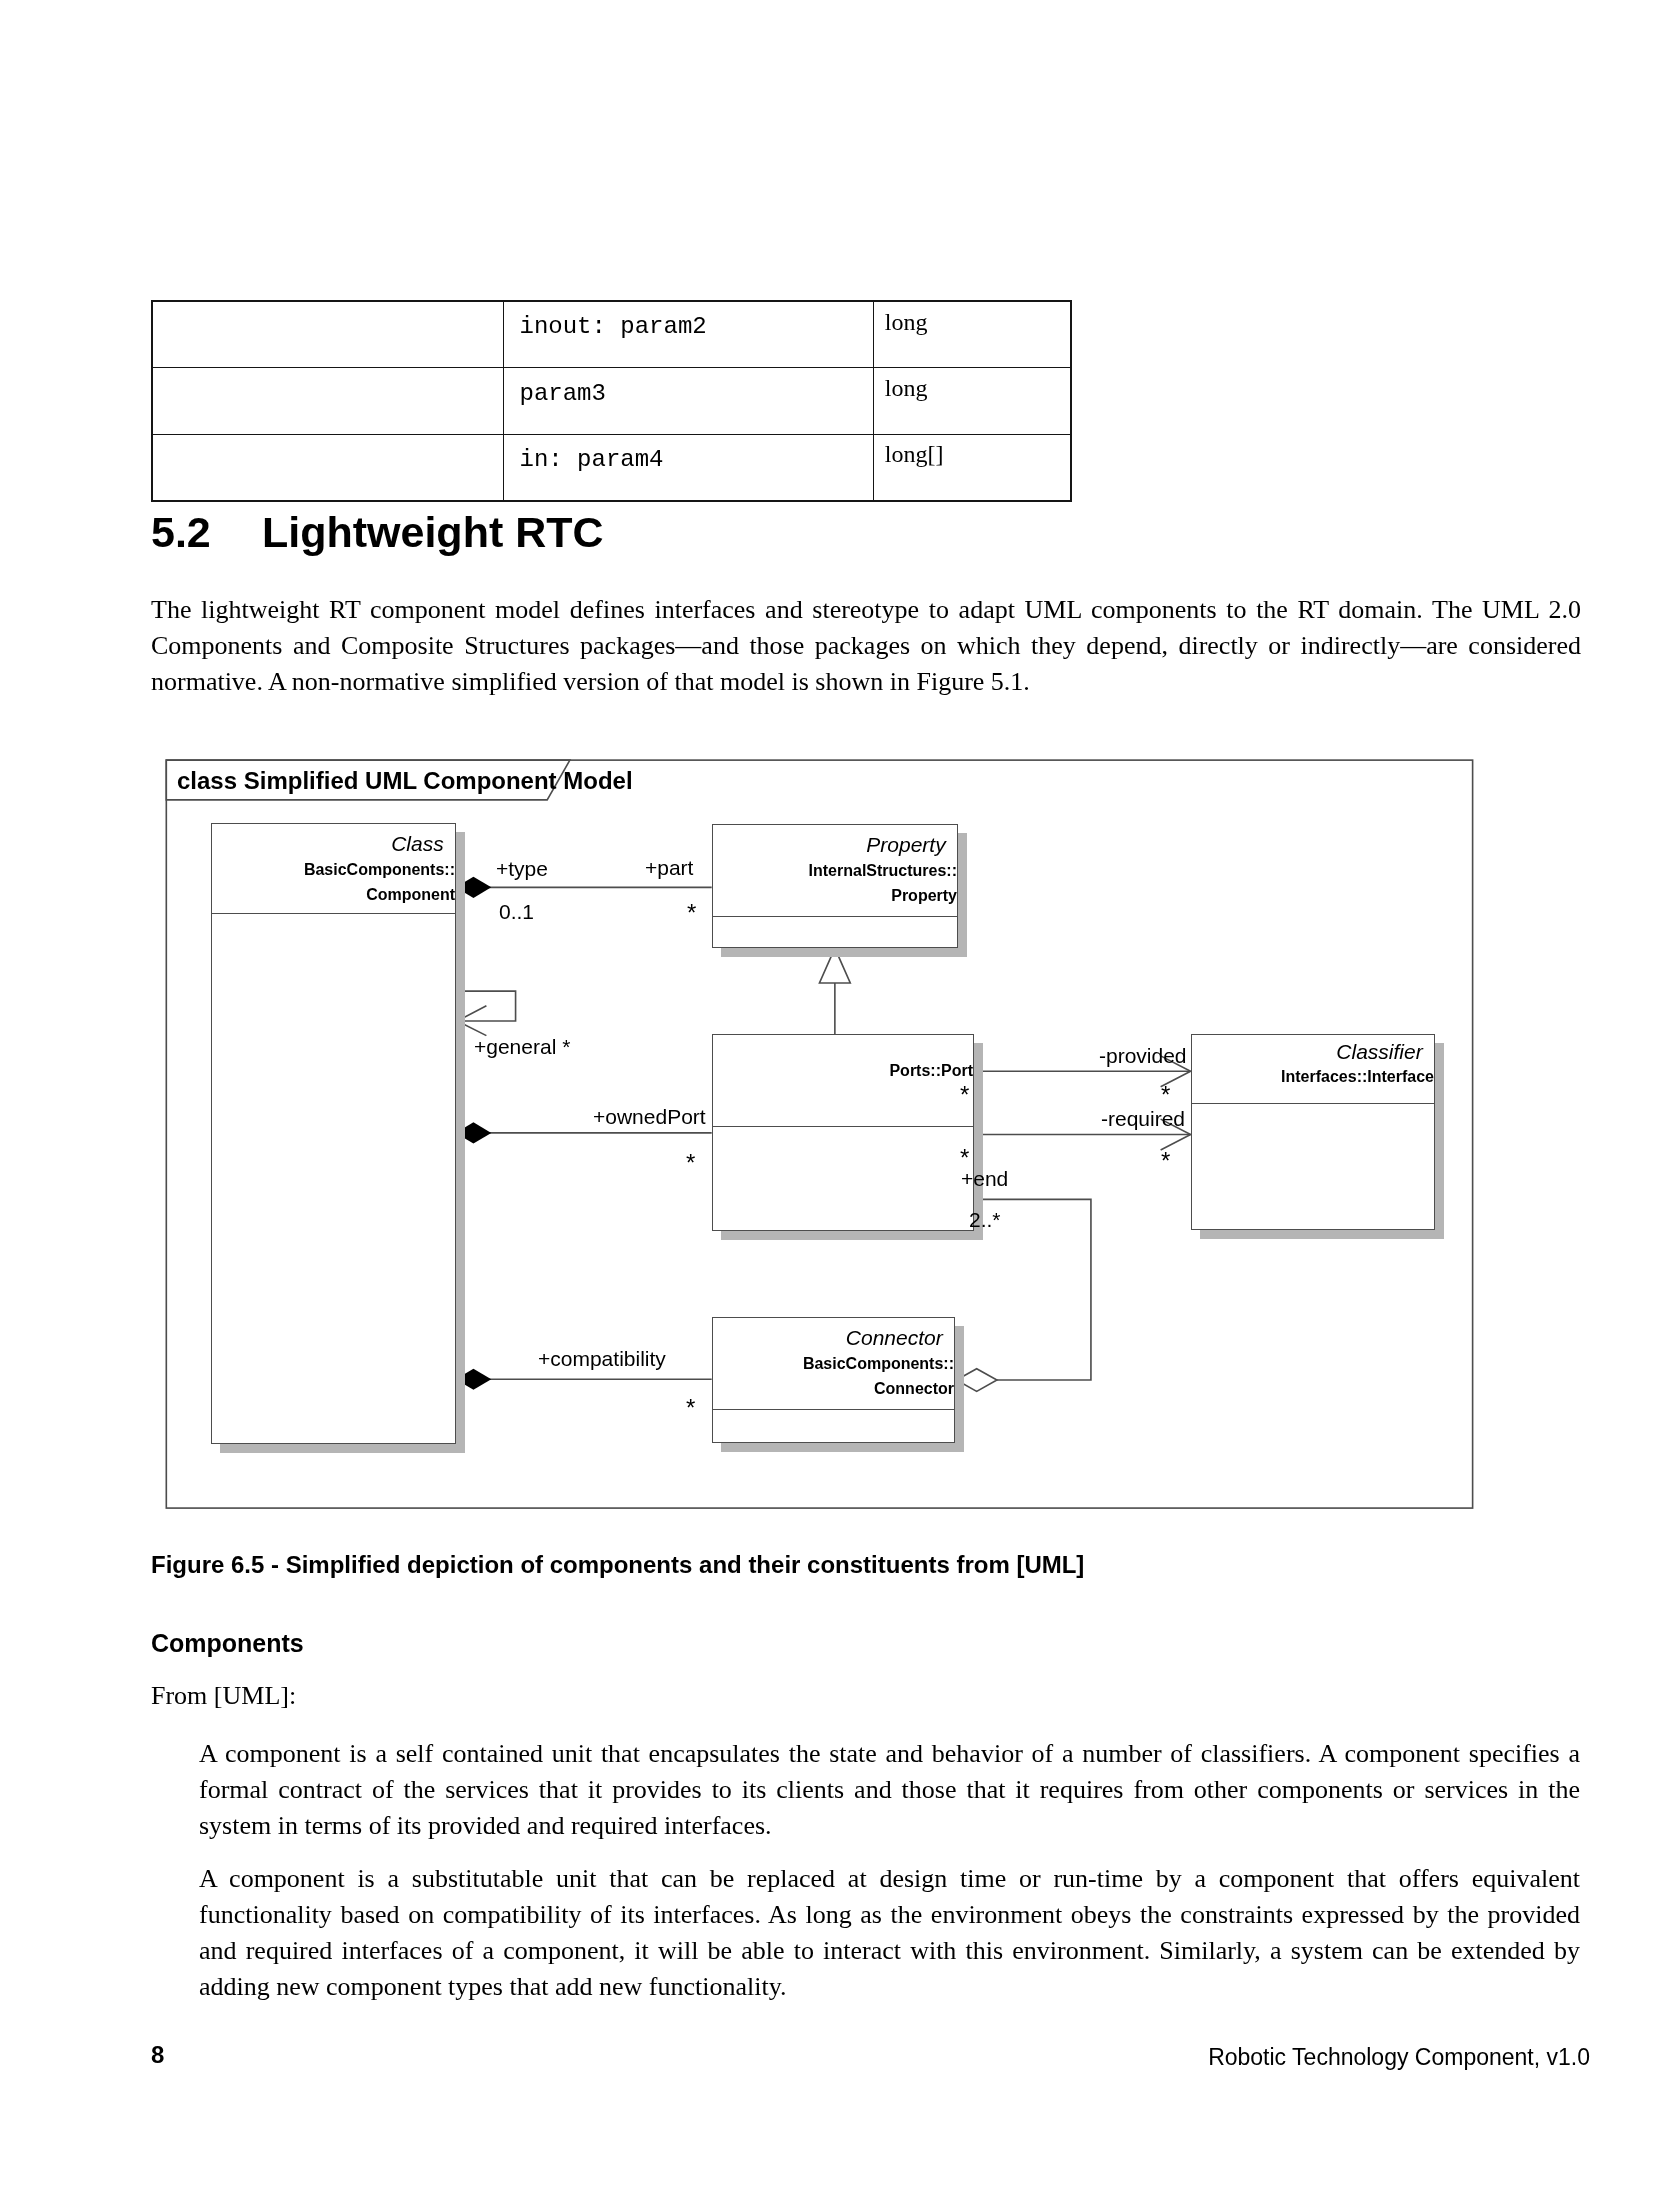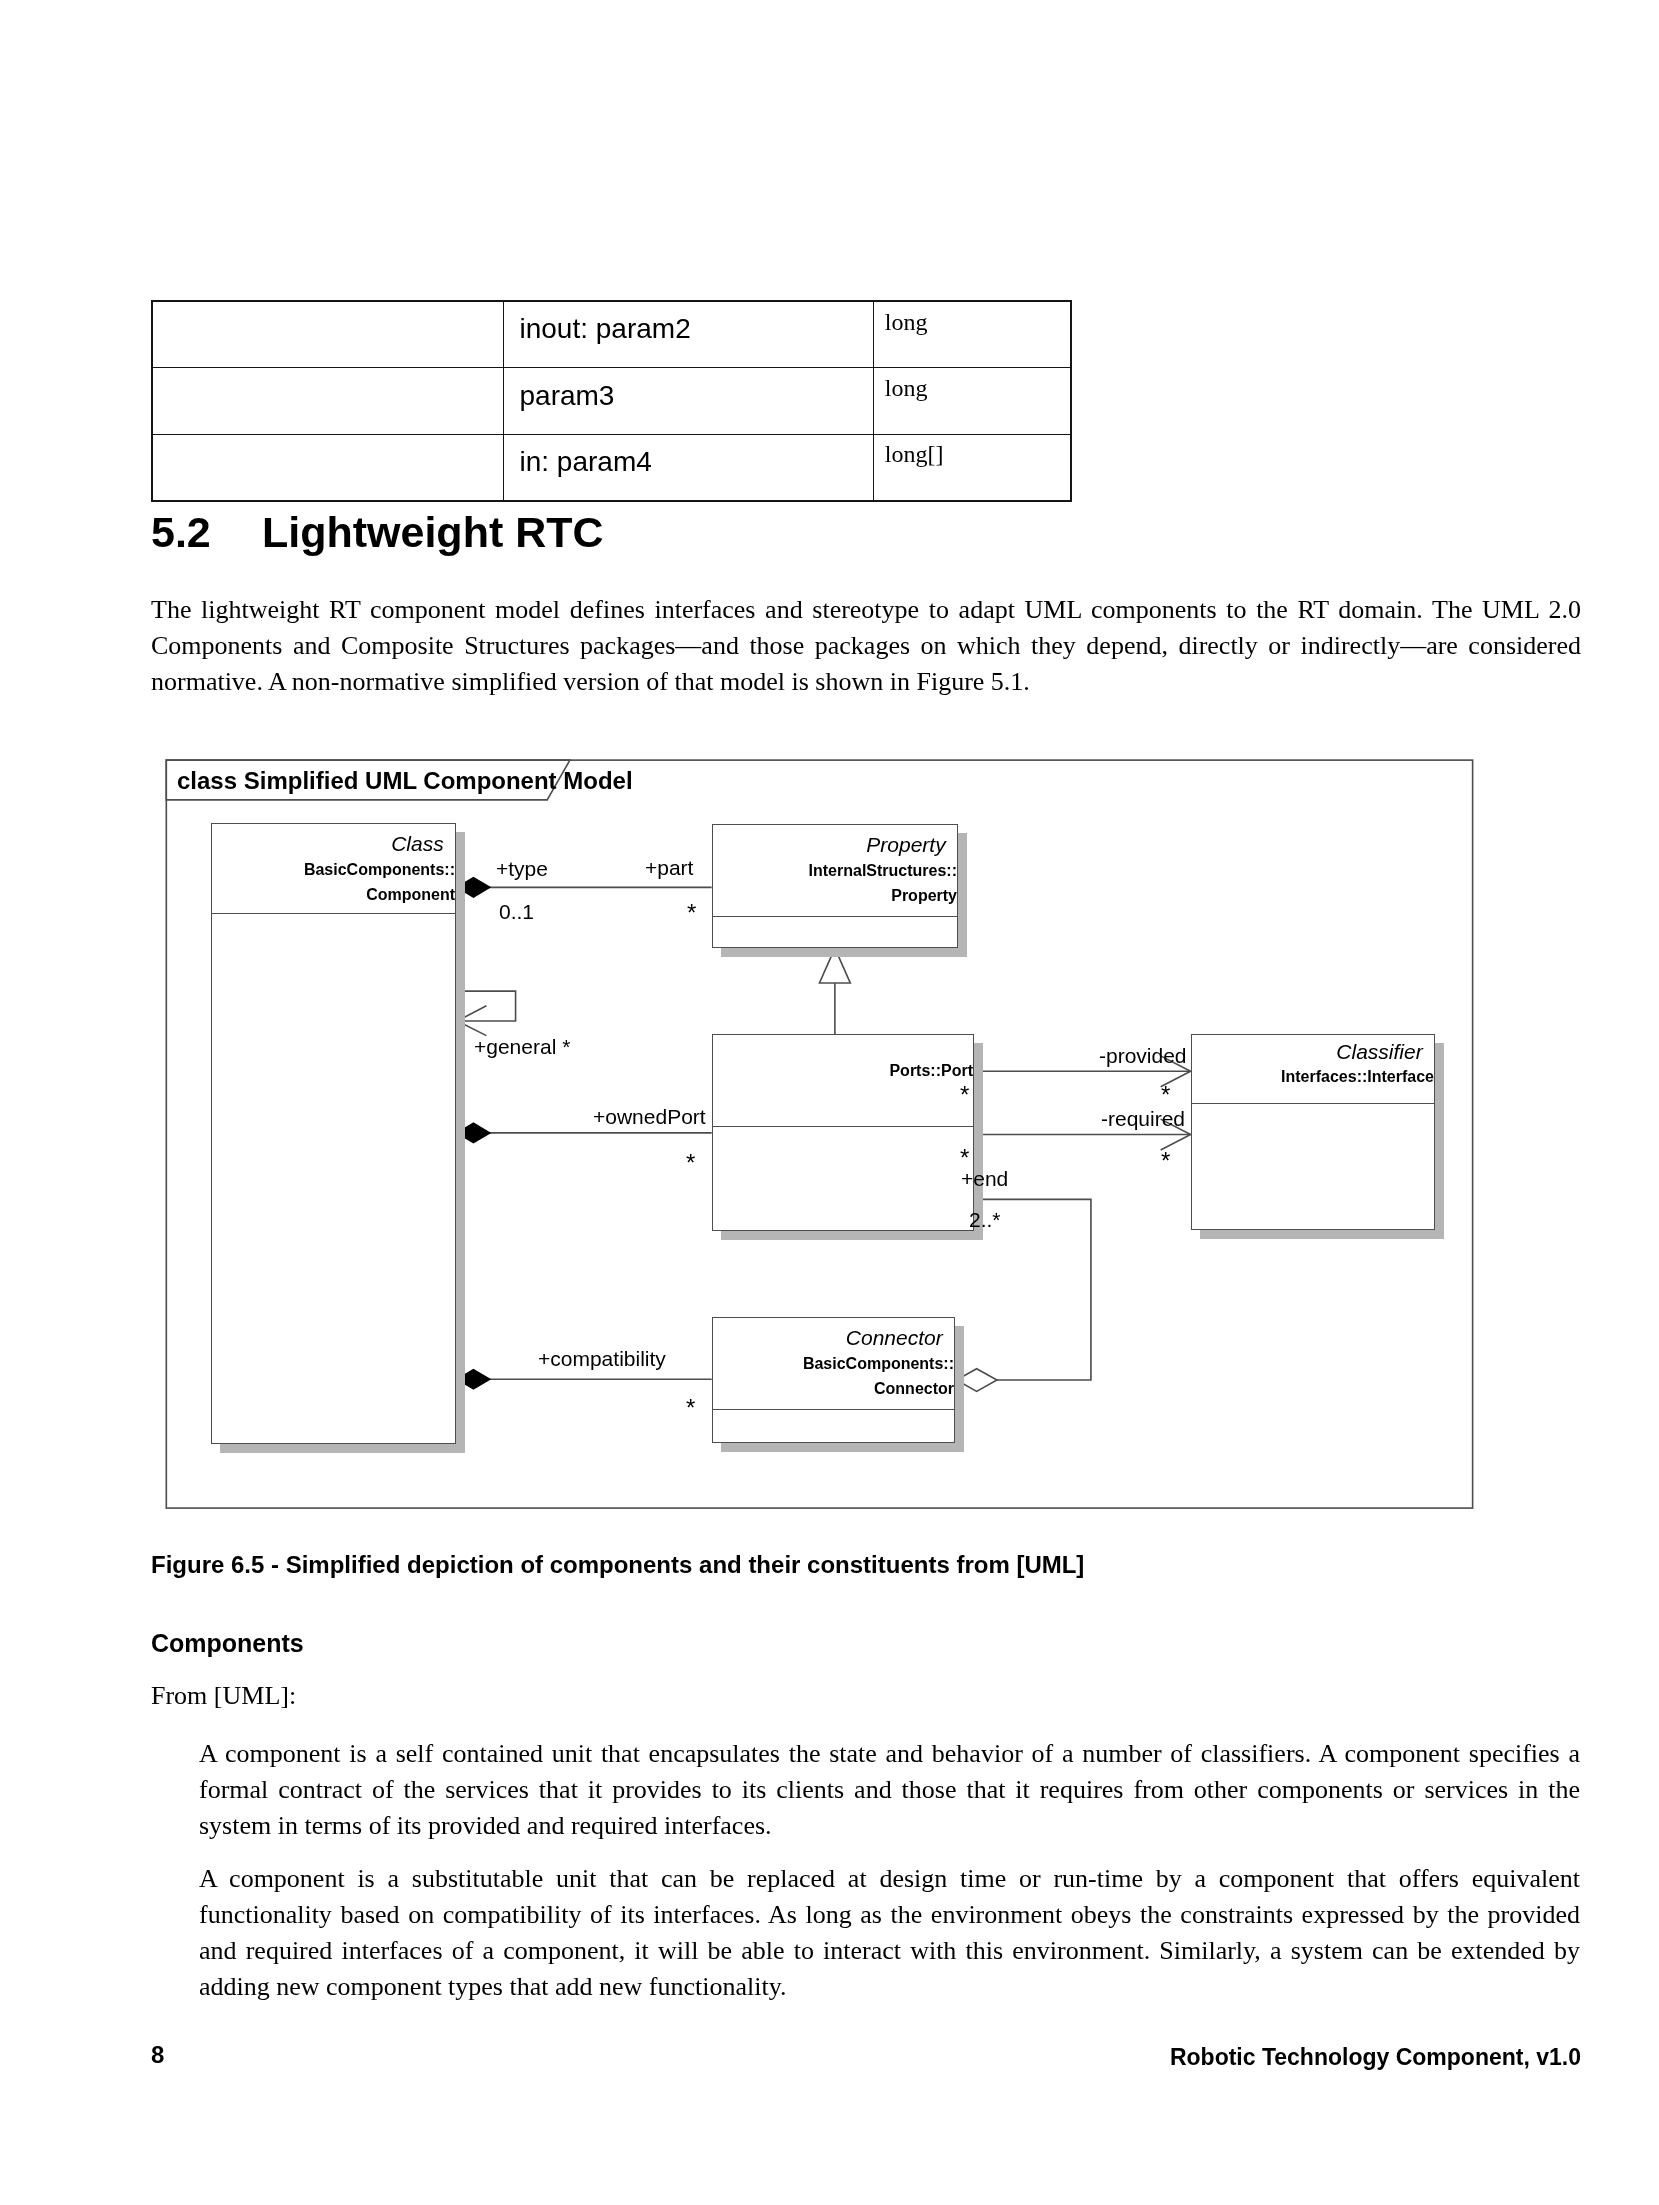--- a/index.html
+++ b/index.html
@@ -4,21 +4,21 @@
 <style>
   html,body{margin:0;padding:0;background:#fff;}
   body{width:1660px;height:2205px;position:relative;overflow:hidden;
        font-family:"Liberation Serif",serif;color:#000;}
   .abs{position:absolute;}
 
   
   table.paramtab{border-collapse:collapse;table-layout:fixed;}
   table.paramtab td{border:1.6px solid #151515;height:54px;vertical-align:top;}
   table.paramtab{border:2.4px solid #151515;}
-  td.c-mono{font-family:Liberation Sans, sans-serif;font-size:28px;padding:11.3px 0 0 16px;}
+  td.c-mono{font-family:Liberation Mono, monospace;font-size:24px;padding:11.3px 0 0 16px;}
   td.c-type{font-family:"Liberation Serif",serif;font-size:24px;padding:6.5px 0 0 11.3px;}
 
   
   .h-sec{font-family:"Liberation Sans",sans-serif;font-weight:bold;font-size:43px;display:flex;}
   .h-sec .num{width:111px;flex:0 0 111px;}
   .bodytext{font-size:26px;line-height:36px;text-align:justify;}
   .caption{font-family:"Liberation Sans",sans-serif;font-weight:bold;font-size:24px;}
   .h-comp{font-family:"Liberation Sans",sans-serif;font-weight:bold;font-size:25px;}
   .footer-left{font-family:"Liberation Sans",sans-serif;font-weight:bold;font-size:24px;}
   .footer-right{font-family:"Liberation Sans",sans-serif;font-size:23px;}
@@ -168,14 +168,14 @@
 
 <div class="h-comp abs" style="left:151px;top:1621px;margin-top:8px;">Components</div>
 
 <div class="bodytext abs" style="left:151px;top:1678px;text-align:left;">From [UML]:</div>
 
 <div class="bodytext abs" style="left:199px;top:1736px;width:1381px;">A component is a self contained unit that encapsulates the state and behavior of a number of classifiers. A component specifies a formal contract of the services that it provides to its clients and those that it requires from other components or services in the system in terms of its provided and required interfaces.</div>
 
 <div class="bodytext abs" style="left:199px;top:1861px;width:1381px;">A component is a substitutable unit that can be replaced at design time or run-time by a component that offers equivalent functionality based on compatibility of its interfaces. As long as the environment obeys the constraints expressed by the provided and required interfaces of a component, it will be able to interact with this environment. Similarly, a system can be extended by adding new component types that add new functionality.</div>
 
 <div class="footer-left abs" style="left:151px;top:2041px;">8</div>
-<div class="footer-right abs" style="right:79px;top:2044px;font-weight:bold;">Robotic Technology Component, v1.0</div>
+<div class="footer-right abs" style="right:70px;top:2044px;">Robotic Technology Component, v1.0</div>
 
 
 </body></html>

